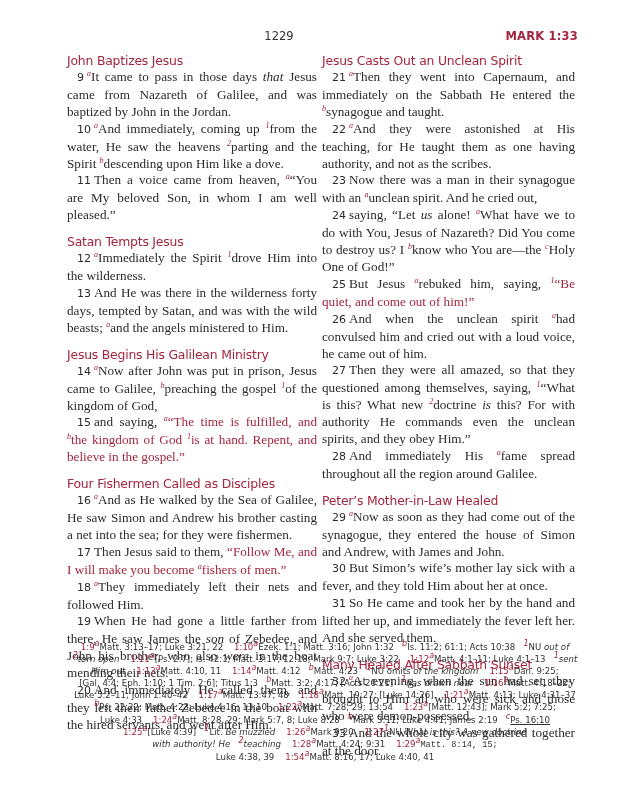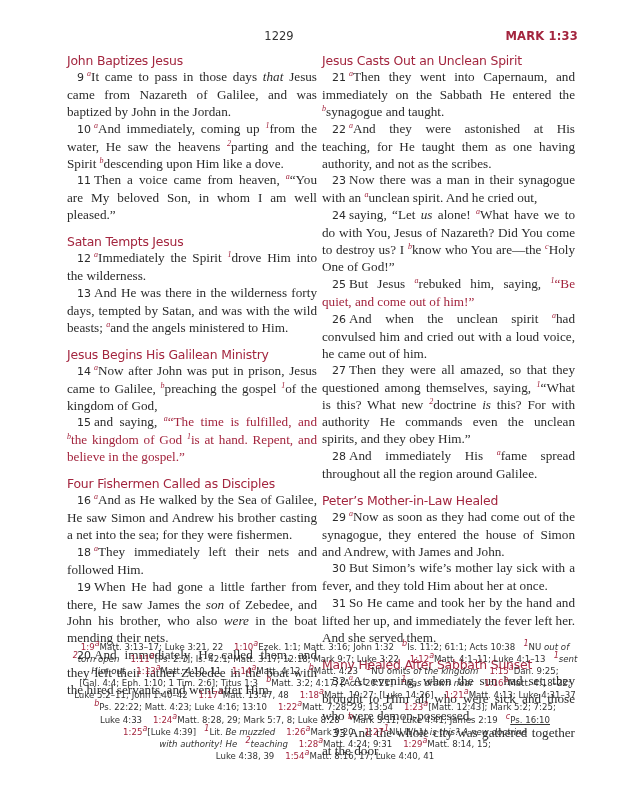--- a/index.html
+++ b/index.html
@@ -41,20 +41,21 @@
         <p class="v"><span class="vn">13</span>And He was there in the wilderness forty days, tempted by Satan, and was with the wild beasts; <sup>a</sup>and the angels ministered to Him.</p>
       </div>
       <div class="sec">
         <div class="head">Jesus Begins His Galilean Ministry</div>
         <p class="v"><span class="vn">14</span><sup>a</sup>Now after John was put in prison, Jesus came to Galilee, <sup>b</sup>preaching the gospel <sup>1</sup>of the kingdom of God,</p>
         <p class="v"><span class="vn">15</span>and saying, <sup>a</sup><span class="red">“The time is fulfilled, and </span><sup>b</sup><span class="red">the kingdom of God </span><sup>1</sup><span class="red">is at hand. Repent, and believe in the gospel.”</span></p>
       </div>
       <div class="sec">
         <div class="head">Four Fishermen Called as Disciples</div>
         <p class="v"><span class="vn">16</span><sup>a</sup>And as He walked by the Sea of Galilee, He saw Simon and Andrew his brother casting a net into the sea; for they were fishermen.</p>
+        <p class="v"><span class="vn">17</span>Then Jesus said to them, <span class="red">“Follow Me, and I will make you become </span><sup>a</sup><span class="red">fishers of men.”</span></p>
         <p class="v"><span class="vn">18</span><sup>a</sup>They immediately left their nets and followed Him.</p>
         <p class="v"><span class="vn">19</span>When He had gone a little farther from there, He saw James the <i>son</i> of Zebedee, and John his brother, who also <i>were</i> in the boat mending their nets.</p>
         <p class="v"><span class="vn">20</span>And immediately He called them, and they left their father Zebedee in the boat with the hired servants, and went after Him.</p>
       </div>
     </div>
   <div class="col right">
       <div class="sec">
         <div class="head">Jesus Casts Out an Unclean Spirit</div>
         <p class="v"><span class="vn">21</span><sup>a</sup>Then they went into Capernaum, and immediately on the Sabbath He entered the <sup>b</sup>synagogue and taught.</p>
         <p class="v"><span class="vn">22</span><sup>a</sup>And they were astonished at His teaching, for He taught them as one having authority, and not as the scribes.</p>
@@ -80,16 +81,16 @@
 
   <div class="notes">
       <span class="nl"><span class="ref">1:9</span><sup>a</sup><span style="white-space: pre;">Matt. 3:13–17; Luke 3:21, 22    </span><span class="ref">1:10</span><sup>a</sup><span style="white-space: pre;">Ezek. 1:1; Matt. 3:16; John 1:32   </span><sup>b</sup><span style="white-space: pre;">Is. 11:2; 61:1; Acts 10:38   </span><sup>1</sup><span style="white-space: pre;">NU </span><i>out of</i></span>
       <span class="nl"><sup>2</sup><i>torn open</i><span style="white-space: pre;">    </span><span class="ref">1:11</span><sup>a</sup><span style="white-space: pre; text-align: center;">[Ps. 2:7]; Is. 42:1; Matt. 3:17; 12:18; Mark 9:7; Luke 3:22    </span><span class="ref">1:12</span><sup>a</sup><span style="white-space: pre;">Matt. 4:1–11; Luke 4:1–13   </span><sup>1</sup><i>sent</i></span>
       <span class="nl"><i>Him out</i><span style="white-space: pre;">    </span><span class="ref">1:13</span><sup>a</sup><span style="white-space: pre;">Matt. 4:10, 11    </span><span class="ref">1:14</span><sup>a</sup><span style="white-space: pre;">Matt. 4:12   </span><sup>b</sup><span style="white-space: pre;">Matt. 4:23   </span><sup>1</sup><span style="white-space: pre;">NU omits </span><i>of the kingdom</i><span style="white-space: pre;">    </span><span class="ref">1:15</span><sup>a</sup><span style="white-space: pre;">Dan. 9:25;</span></span>
       <span class="nl"><span style="white-space: pre;">[Gal. 4:4; Eph. 1:10; 1 Tim. 2:6]; Titus 1:3   </span><sup>b</sup><span style="white-space: pre;">Matt. 3:2; 4:17; [Acts 20:21]   </span><sup>1</sup><i>has drawn near</i><span style="white-space: pre;">    </span><span class="ref">1:16</span><sup>a</sup><span style="white-space: pre;">Matt. 4:18–22;</span></span>
       <span class="nl"><span style="white-space: pre;">Luke 5:2–11; John 1:40–42    </span><span class="ref">1:17</span><sup>a</sup><span style="white-space: pre;">Matt. 13:47, 48    </span><span class="ref">1:18</span><sup>a</sup><span style="white-space: pre;">Matt. 19:27; [Luke 14:26]    </span><span class="ref">1:21</span><sup>a</sup><span style="white-space: pre;">Matt. 4:13; Luke 4:31–37</span></span>
       <span class="nl"><sup>b</sup><span style="white-space: pre;">Ps. 22:22; Matt. 4:23; Luke 4:16; 13:10    </span><span class="ref">1:22</span><sup>a</sup><span style="white-space: pre;">Matt. 7:28, 29; 13:54    </span><span class="ref">1:23</span><sup>a</sup><span style="white-space: pre;">[Matt. 12:43]; Mark 5:2; 7:25;</span></span>
       <span class="nl"><span style="white-space: pre;">Luke 4:33    </span><span class="ref">1:24</span><sup>a</sup><span style="white-space: pre;">Matt. 8:28, 29; Mark 5:7, 8; Luke 8:28   </span><sup>b</sup><span style="white-space: pre;">Mark 3:11; Luke 4:41; James 2:19   </span><sup>c</sup><span style="white-space: pre; text-decoration: underline;">Ps. 16:10</span></span>
       <span class="nl"><span class="ref">1:25</span><sup>a</sup><span style="white-space: pre;">[Luke 4:39]   </span><sup>1</sup><span style="white-space: pre;">Lit. </span><i>Be muzzled</i><span style="white-space: pre;">    </span><span class="ref">1:26</span><sup>a</sup><span style="white-space: pre;">Mark 9:20    </span><span class="ref">1:27</span><sup>1</sup><span style="white-space: pre;">NU </span><i>What is this? A new doctrine</i></span>
-      <span class="nl"><i>with authority! He</i><span style="white-space: pre;">   </span><sup>2</sup><i>teaching</i><span style="white-space: pre;">    </span><span class="ref">1:28</span><sup>a</sup><span style="white-space: pre;">Matt. 4:24; 9:31    </span><span class="ref">1:29</span><sup>a</sup><span style="white-space: pre;">Matt. 8:14, 15;</span></span>
+      <span class="nl"><i>with authority! He</i><span style="white-space: pre;">   </span><sup>2</sup><i>teaching</i><span style="white-space: pre;">    </span><span class="ref">1:28</span><sup>a</sup><span style="white-space: pre;">Matt. 4:24; 9:31    </span><span class="ref">1:29</span><sup>a</sup><span style="white-space: pre; font-family: Liberation Mono, monospace;">Matt. 8:14, 15;</span></span>
       <span class="nl"><span style="white-space: pre;">Luke 4:38, 39    </span><span class="ref">1:54</span><sup>a</sup><span style="white-space: pre;">Matt. 8:16, 17; Luke 4:40, 41</span></span>
     </div>
 </div>
 
 </body></html>

